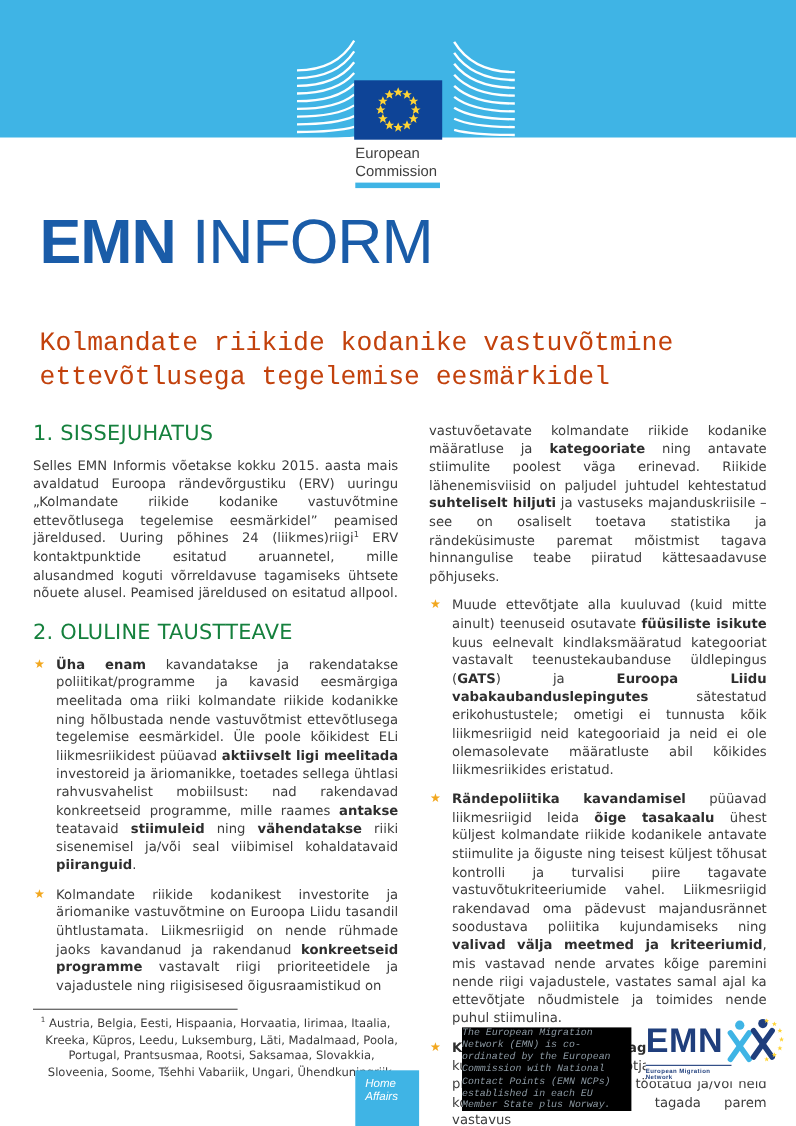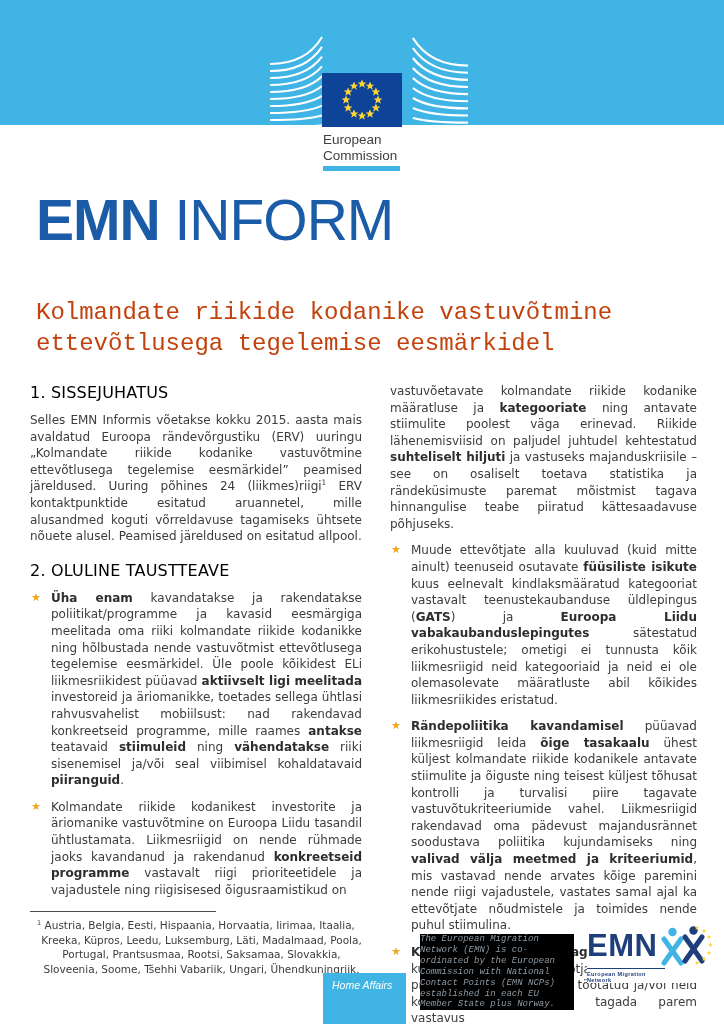--- a/index.html
+++ b/index.html
@@ -19,22 +19,22 @@
   .title{position:absolute;left:36px;top:190px;font-family:Liberation Sans, sans-serif;
          font-size:57px;line-height:60px;color:#1A5CA8;letter-spacing:-1px;}
   .title .b{font-weight:bold;}
   .subtitle{position:absolute;left:36px;top:297px;width:662px;font-family:Liberation Mono, monospace;
             font-size:24px;line-height:31px;color:#c2410c;}
 
   
   .cols{position:absolute;left:30px;top:383px;width:667px;display:flex;gap:28px;}
   .colL{flex:0 0 332px;width:332px;}
   .colR{flex:1;min-width:0;}
-  .sec-h{font-family:"DejaVu Sans",sans-serif;font-size:16px;font-weight:400;
-         color:#000000;margin:0 0 10px 0;letter-spacing:.2px;}
+  .sec-h{font-family:"DejaVu Sans",sans-serif;font-size:19px;font-weight:400;
+         color:#15803d;margin:0 0 10px 0;letter-spacing:.2px;}
   .sec-h.second{margin-top:16px;}
   .body-p{font-size:12px;line-height:16.6px;color:#3C3C3C;text-align:justify;margin:0 0 4px 0;}
   sup{font-size:.62em;line-height:0;}
   .bullet{position:relative;padding-left:21px;margin:0 0 10px 0;}
   .bstar{position:absolute;left:1px;top:1px;font-size:11px;line-height:14px;color:#F2A71E;}
   .btxt{font-size:12px;line-height:16.6px;color:#3C3C3C;text-align:justify;}
   .btxt b,.body-p b{color:#2e2e2e;}
 
   
   .fnote{margin-top:13px;}
@@ -47,21 +47,21 @@
             font-family:Liberation Mono, monospace;font-style:italic;
             font-size:9px;line-height:10.9px;color:#8C99A3;}
   .emn-logo{position:absolute;left:587px;top:930px;width:134px;background:#fff;}
   .emn-row{display:flex;align-items:flex-start;}
   .emn-word{font-family:"Liberation Sans",sans-serif;font-weight:bold;font-size:31px;
             line-height:31px;color:#1F3E7C;letter-spacing:.5px;}
   .emn-figs{margin-left:2px;margin-top:-4px;}
   .emn-sub{font-family:"Liberation Sans",sans-serif;font-weight:bold;font-size:5.5px;
            color:#1F3E7C;letter-spacing:.4px;border-top:1.5px solid #1F3E7C;
            padding-top:1.5px;width:78px;margin-top:0;}
-  .home{position:absolute;left:323px;top:973px;width:83px;height:51px;background:#3FB4E5;}
+  .home{position:absolute;left:323px;top:973px;width:58px;height:51px;background:#3FB4E5;}
   .home-label{font-family:"Liberation Sans",sans-serif;font-style:italic;font-size:10.5px;
               color:#ffffff;padding:6px 0 0 9px;}
 </style>
 </head>
 <body>
 
 <div class="page">
 
   <div class="band"></div>
 

